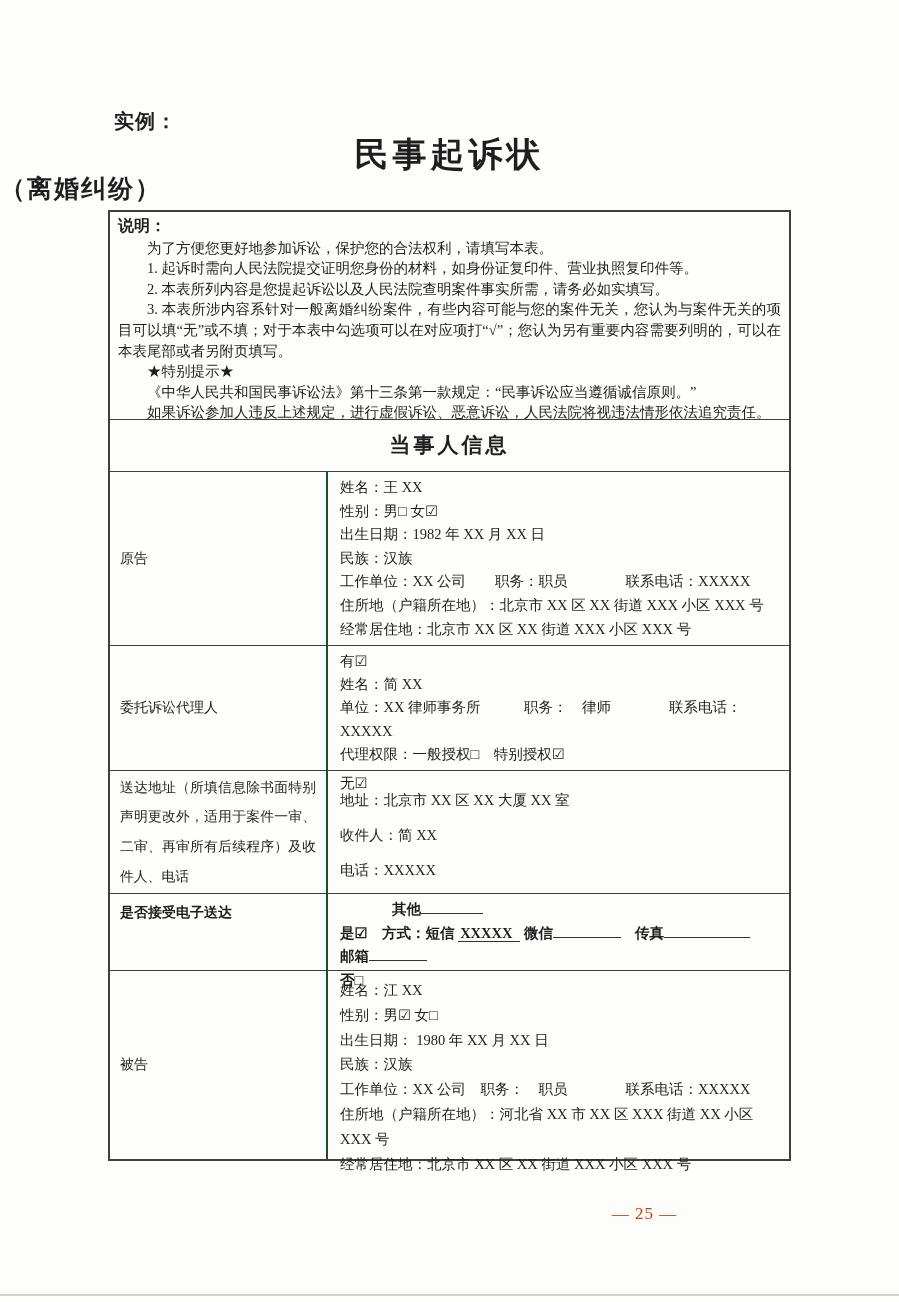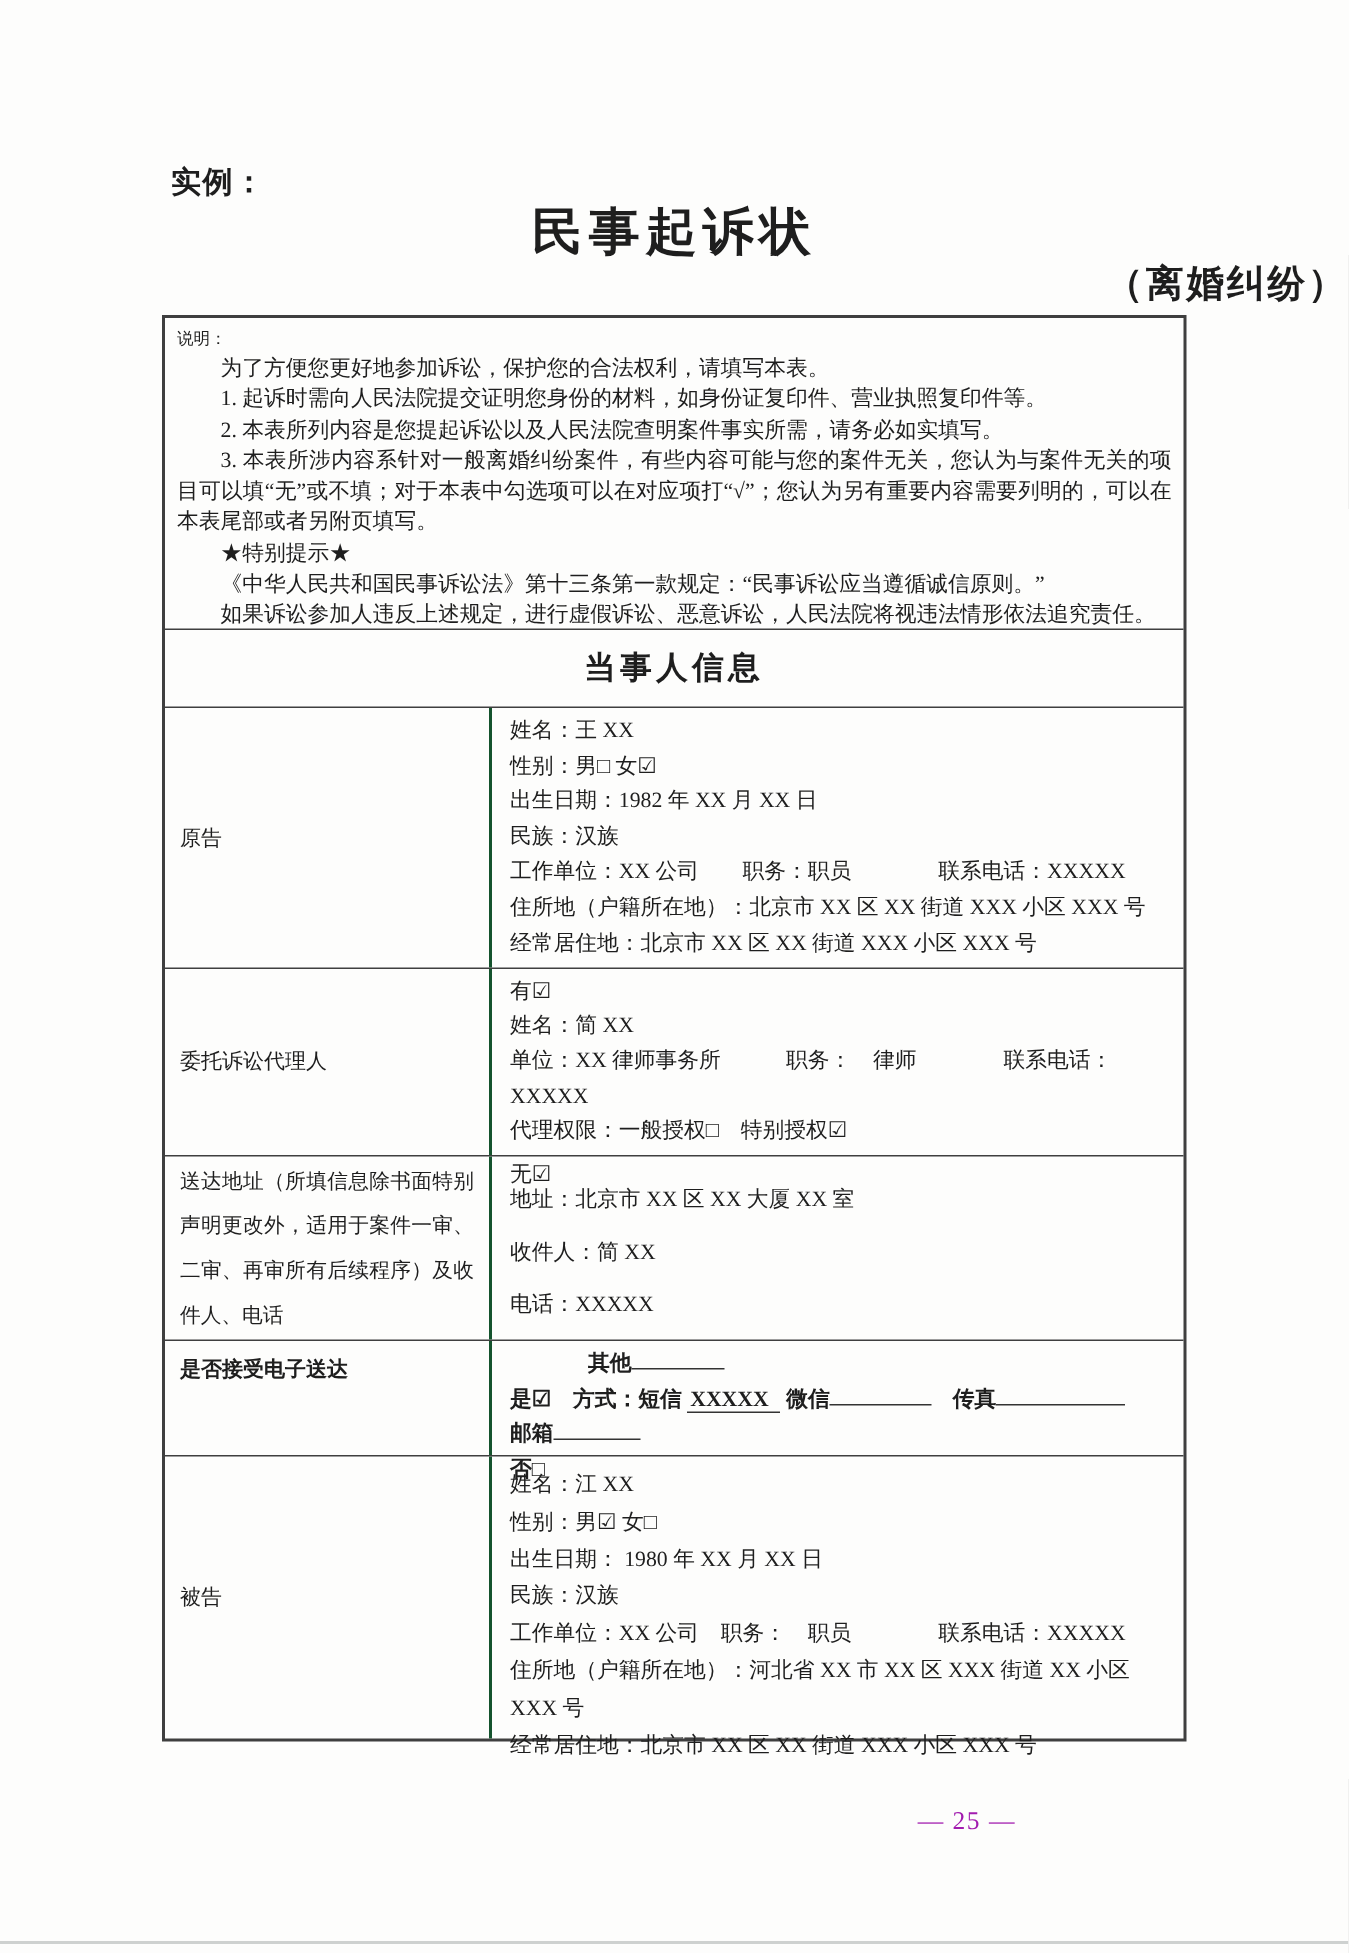--- a/index.html
+++ b/index.html
@@ -22,36 +22,36 @@
     font-family:"Liberation Sans","DejaVu Sans",sans-serif;
     letter-spacing:1px;
   }
   .doc-title{
     position:absolute;left:0;top:132px;width:100%;
     text-align:center;font-size:34px;font-weight:bold;
     letter-spacing:4px;margin:0;
   }
   .doc-subtitle{
     position:absolute;left:0;top:172px;width:100%;
-    text-align:right;font-size:25px;font-weight:bold;
+    text-align:left;font-size:25px;font-weight:bold;
     letter-spacing:2px;
   }
   .doc-table{
     position:absolute;left:108px;top:210px;width:683px;
     border:2px solid #3f3f3f;
     box-sizing:border-box;
     font-size:14.5px;
   }
   .notice-box{
     box-sizing:border-box;height:208px;
     border-bottom:1px solid #3f3f3f;
     padding:3px 8px 4px 8px;
     line-height:1.42;
   }
-  .notice-heading{font-weight:normal;font-size:11px;}
+  .notice-heading{font-weight:bold;font-size:16px;}
   .notice-box p{margin:0;text-indent:2em;text-align:justify;}
   .section-header{
     box-sizing:border-box;height:52px;
     border-bottom:1px solid #3f3f3f;
     text-align:center;font-size:21px;font-weight:bold;
     font-family:Liberation Mono, monospace;
     letter-spacing:3px;
     padding-top:11px;
   }
   .trow{
@@ -96,21 +96,21 @@
     border-bottom:1px solid #333;
     vertical-align:baseline;
   }
   .blank.w-wechat{width:68px;margin-right:14px;}
   .blank.w-fax{width:86px;margin-right:14px;}
   .blank.w-email{width:58px;}
   .blank.w-other{width:62px;}
   .indent-other{padding-left:52px;}
   .page-number{
     position:absolute;left:0;top:1204px;width:100%;
-    text-align:center;font-size:17px;color:#a21caf;
+    text-align:center;font-size:17px;color:#c2410c;
     letter-spacing:1px;
   }
   .page-number-inner{margin-left:390px;}
 </style>
 </head>
 <body>
 
 <div class="page">
 
   <div class="example-label">实例：</div>

